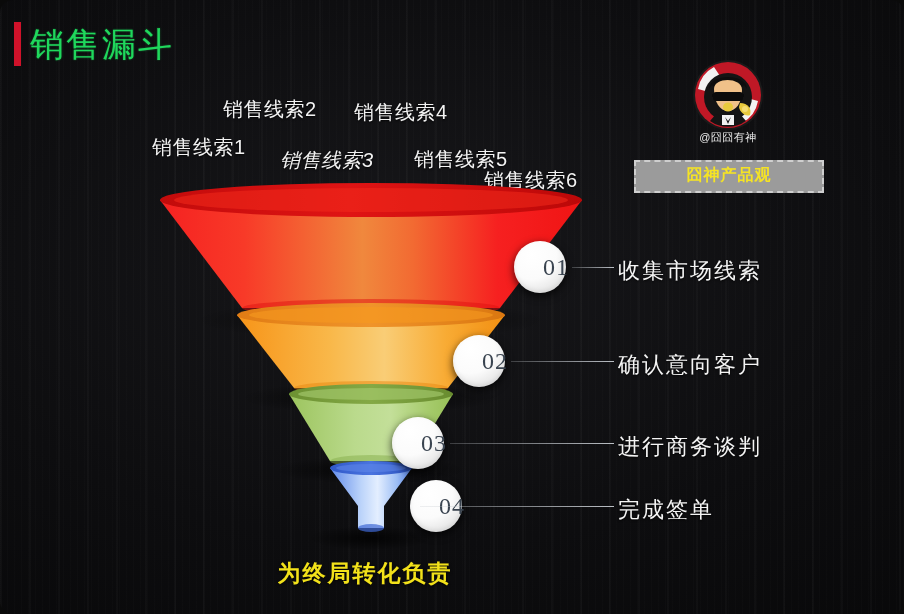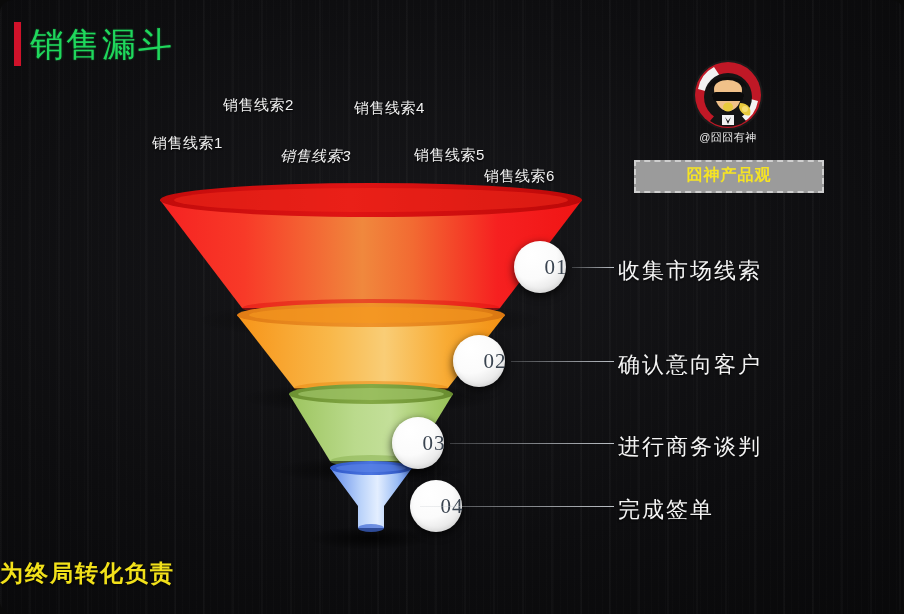--- a/index.html
+++ b/index.html
@@ -52,41 +52,41 @@
     color: #1fd85c;
     letter-spacing: 2px;
     line-height: 1;
     text-shadow: 0 0 2px rgba(31,216,92,0.45);
   }
 
   
   .lead-label {
     position: absolute;
     color: #f2f2f2;
-    font-size: 15px;
+    font-size: 20px;
     white-space: nowrap;
     letter-spacing: 0.5px;
     text-shadow: 0 1px 2px rgba(0,0,0,0.85);
   }
 
   
   .funnel { position: absolute; left: 0; top: 0; width: 904px; height: 614px; pointer-events: none; }
 
   
   .stage-circle {
     position: absolute;
     border-radius: 50%;
     background: radial-gradient(circle at 34% 26%, #ffffff 0%, #fbfbfb 48%, #e2e2e2 82%, #d2d2d2 100%);
     box-shadow: 0 3px 9px rgba(0,0,0,0.75), inset 0 -2px 4px rgba(0,0,0,0.07);
     display: flex;
     align-items: center;
     justify-content: center;
     color: #3a4450;
     font-family: "Liberation Serif", "DejaVu Serif", serif;
-    font-size: 21px;
+    font-size: 24px;
     letter-spacing: 1px;
     padding-left: 32px;
   }
 
   
   .connector {
     position: absolute;
     height: 1px;
     background: linear-gradient(90deg, rgba(190,195,200,0.25), rgba(205,210,216,0.9));
   }
@@ -98,21 +98,21 @@
     white-space: nowrap;
     text-shadow: 0 1px 2px rgba(0,0,0,0.8);
   }
 
   
   .footer-caption {
     position: absolute;
     left: 0;
     top: 558px;
     width: 730px;
-    text-align: left;
+    text-align: center;
     color: #f2e11a;
     font-size: 23px;
     font-weight: bold;
     letter-spacing: 2px;
     text-shadow: 0 1px 3px rgba(0,0,0,0.8);
   }
 
   
   .avatar-wrap {
     position: absolute;

